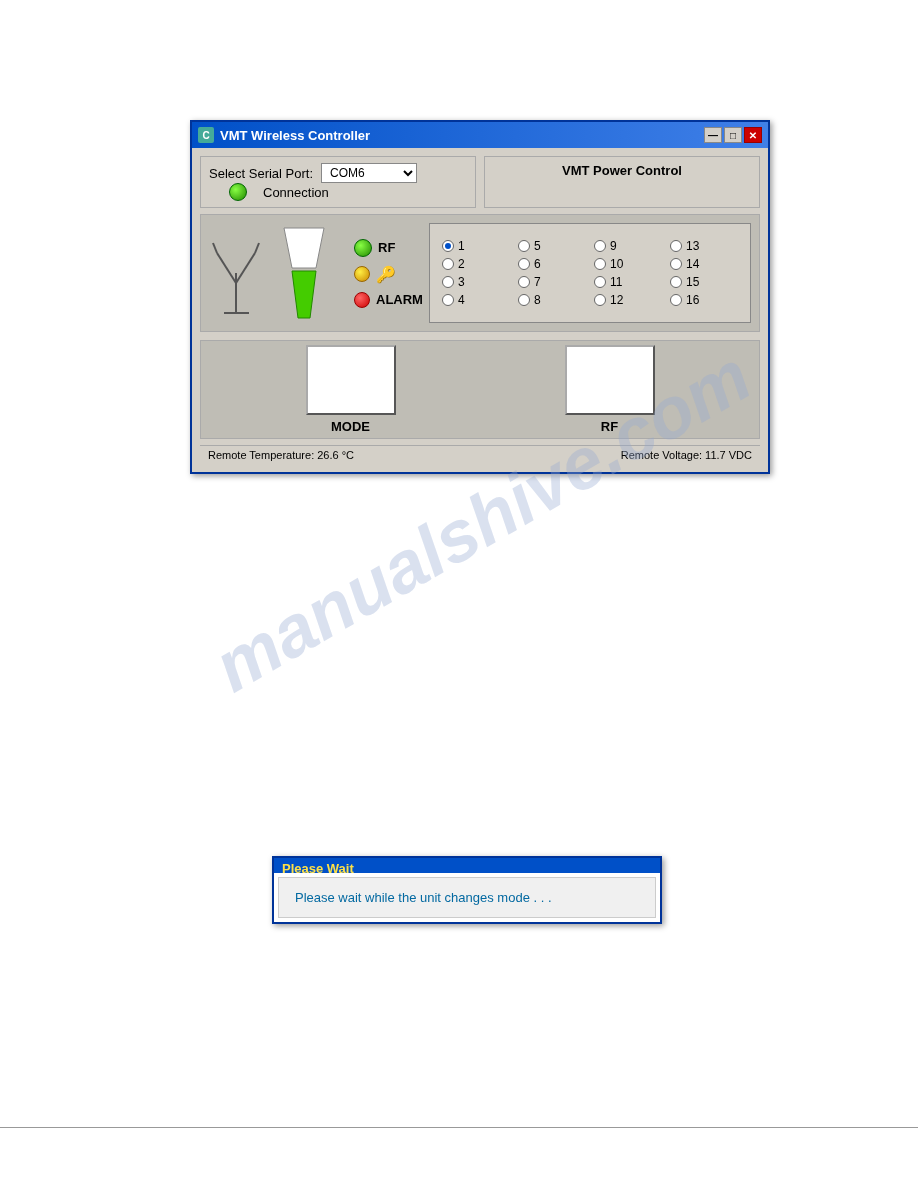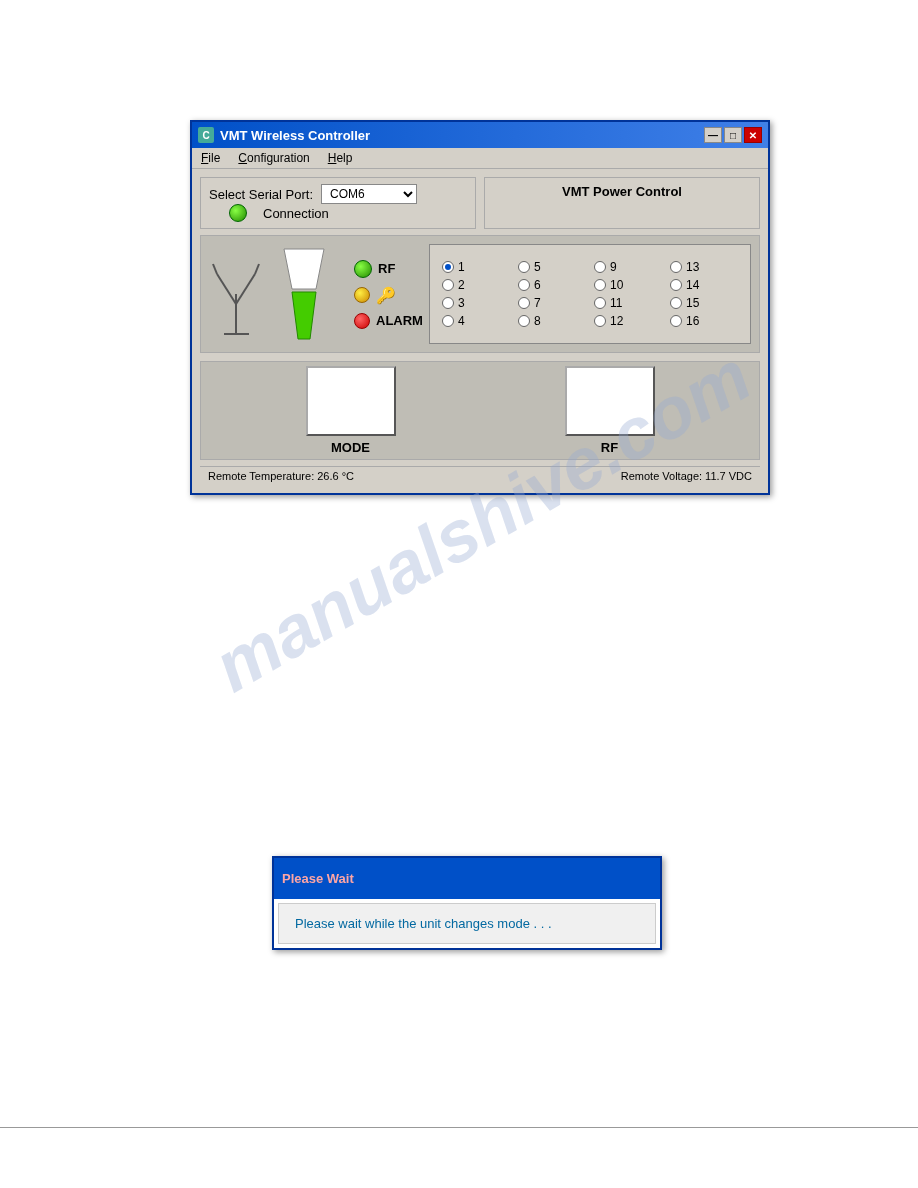--- a/index.html
+++ b/index.html
@@ -301,27 +301,27 @@
       top: 856px;
       left: 272px;
       width: 390px;
       border: 2px solid #003399;
       background: white;
       box-shadow: 2px 2px 6px rgba(0,0,0,0.4);
       z-index: 10;
     }
     .dialog-title-bar {
       background: #0050c8;
-      color: #fca5a5;
+      color: #fde047;
       font-weight: bold;
       font-size: 13px;
       padding: 3px 8px;
-      height: 41px;
-      display: flex;
-      align-items: center;
+      height: 15px;
+      display: flex;
+      align-items: flex-start;
     }
     .dialog-body {
       padding: 12px 16px;
       font-size: 13px;
       color: #0369a1;
       background: #f0f0f0;
       border: 1px solid #ccc;
       margin: 4px;
     }
 
@@ -345,25 +345,20 @@
       <div class="title-icon">C</div>
       <span>VMT Wireless Controller</span>
     </div>
     <div class="window-controls">
       <div class="win-btn">—</div>
       <div class="win-btn">□</div>
       <div class="win-btn close">✕</div>
     </div>
   </div>
 
-  <div class="menu-bar">
-    <span class="menu-item"><span class="menu-underline">F</span>ile</span>
-    <span class="menu-item"><span class="menu-underline">C</span>onfiguration</span>
-    <span class="menu-item"><span class="menu-underline">H</span>elp</span>
-  </div>
 
   <div class="main-content">
 
     <div class="top-section">
 
       <div class="serial-panel">
         <div class="serial-row">
           <span>Select Serial Port:</span>
           <select class="serial-select">
             <option>COM6</option>

